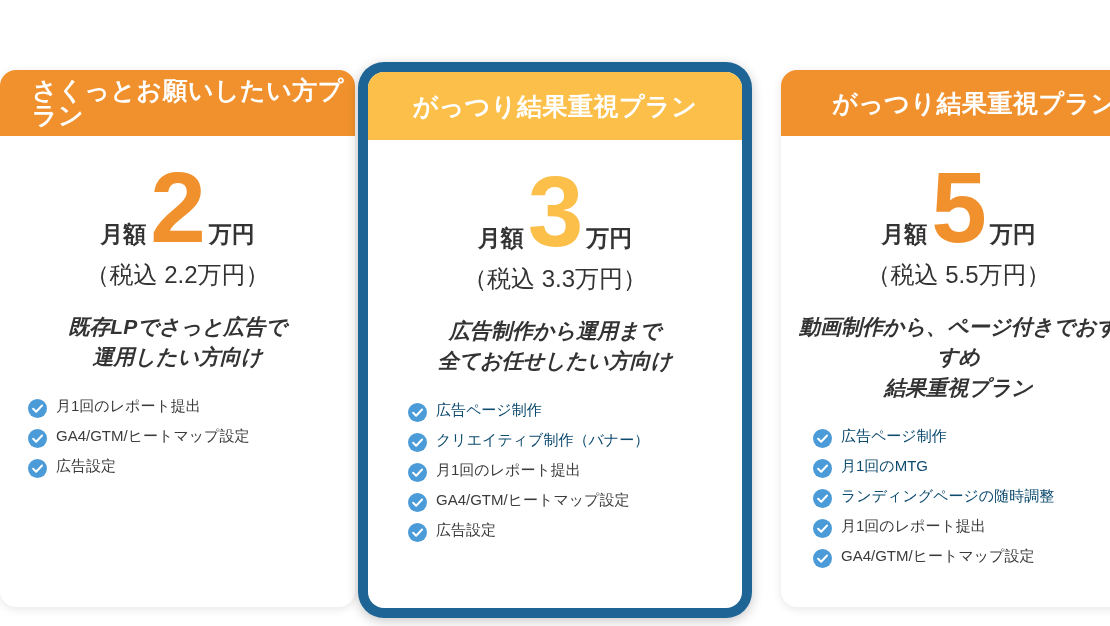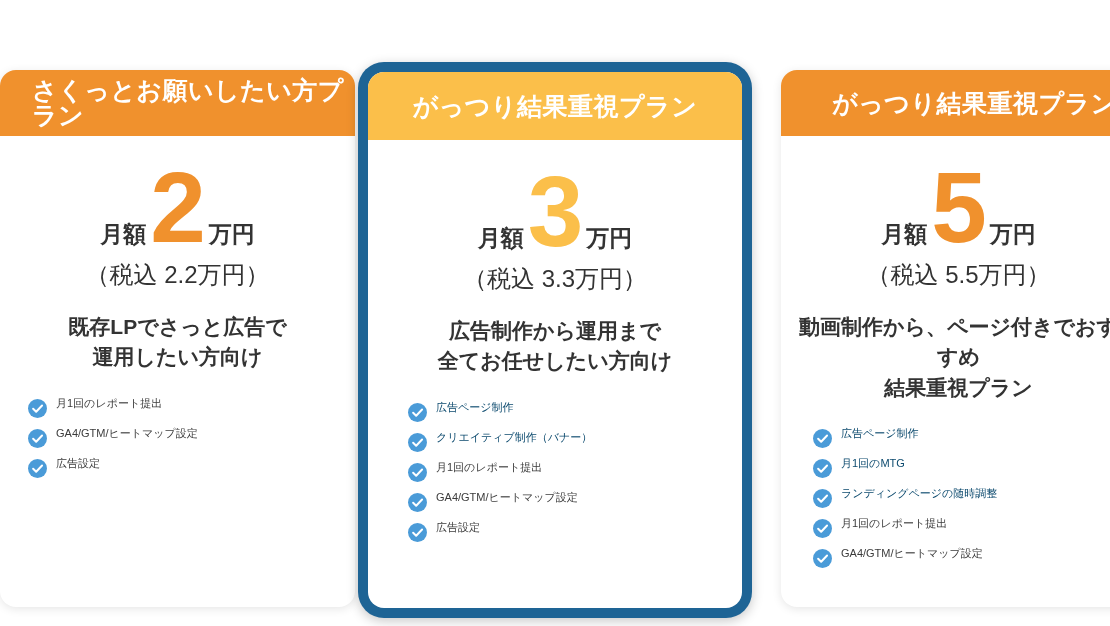--- a/index.html
+++ b/index.html
@@ -163,20 +163,21 @@
 
   
   .card-subtitle {
     text-align: center;
     font-size: 21px;
     font-weight: bold;
     color: #333333;
     line-height: 1.45;
     margin-top: 25px;
     white-space: pre-line;
+    font-style: italic;
   }
 
   
   .features {
     list-style: none;
     margin: 24px 0 0 0;
     padding: 0 0 0 4px;
   }
   .feature-item {
     display: flex;
@@ -185,21 +186,21 @@
   }
   .check-icon {
     flex: 0 0 auto;
     width: 19px;
     height: 19px;
     margin-right: 9px;
     margin-top: 2px;
     display: block;
   }
   .feature-label {
-    font-size: 11px;
+    font-size: 15px;
     line-height: 1.25;
     color: #3B3B3B;
     text-align: center;
   }
   .feature-label.hl { color: #0c4a6e; }
 
   .card-left  .features { padding-left: 12px; }
   .card.middle .features { padding-left: 24px; }
   .card-right .features { padding-left: 16px; }
 </style>

